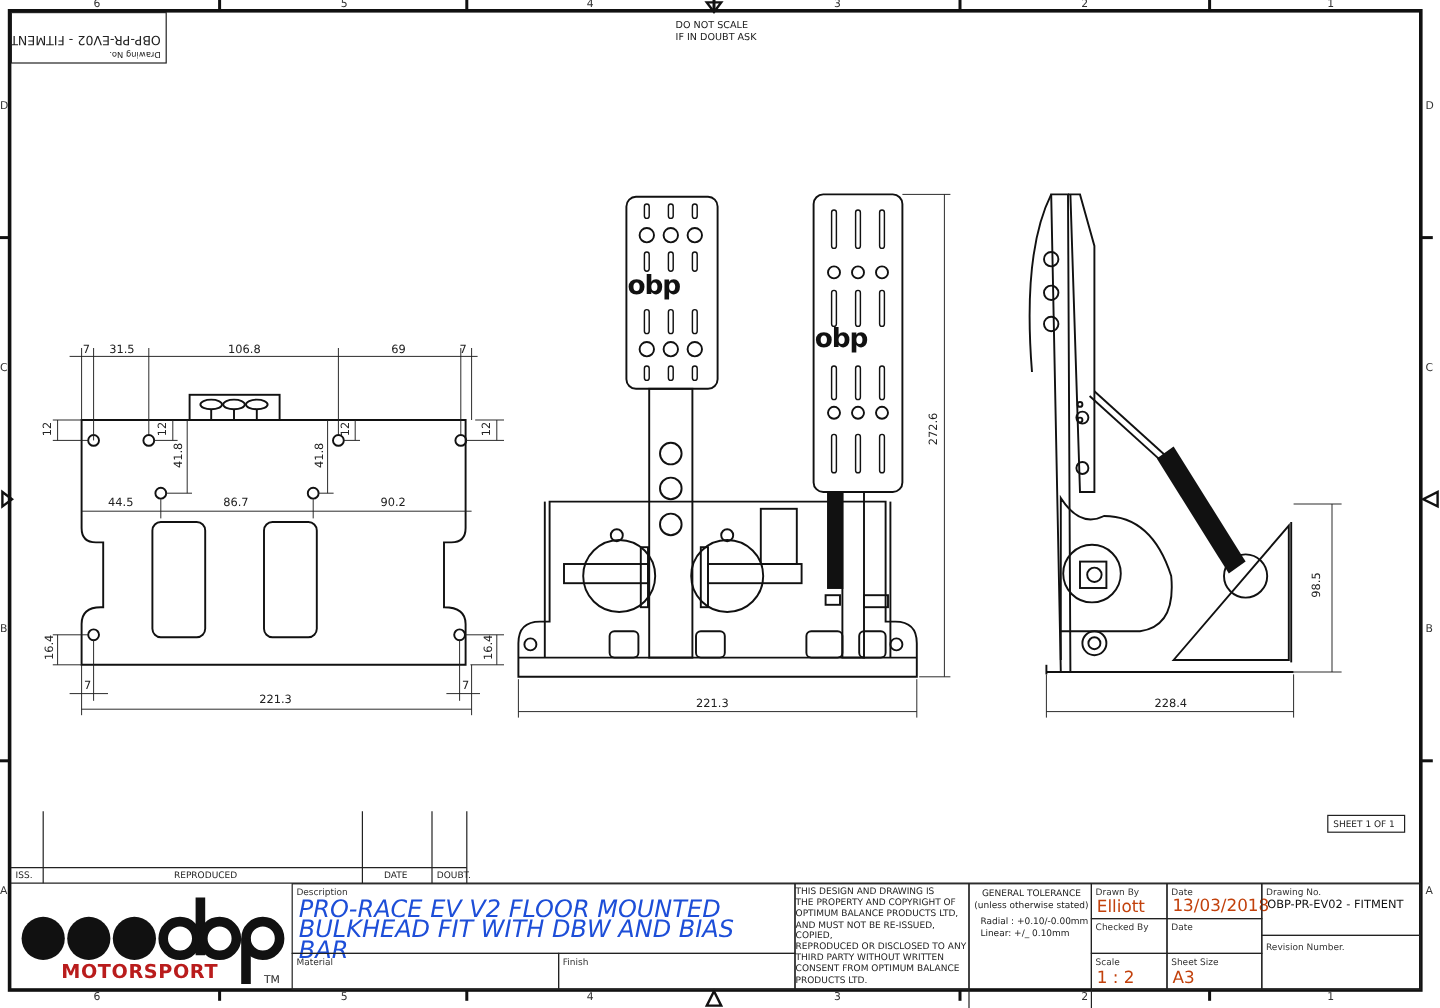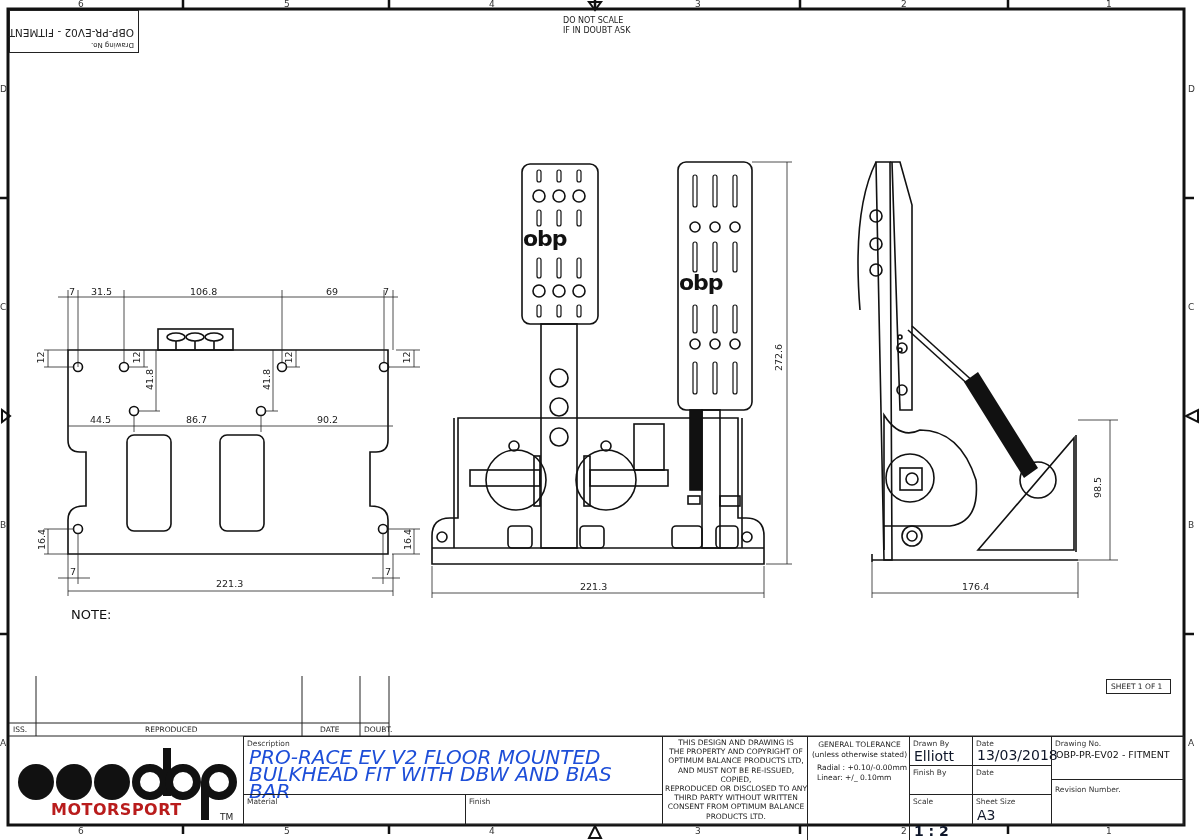--- a/index.html
+++ b/index.html
@@ -3,21 +3,21 @@
 <meta charset="utf-8">
 <style>
   html, body { margin:0; padding:0; background:#fff; }
   body { width:1200px; height:840px; position:relative; overflow:hidden; font-family:"DejaVu Sans", sans-serif; color:#111; }
   .abs { position:absolute; }
   .t { font-family:"DejaVu Sans", sans-serif; white-space:nowrap; color:#222; }
   .zone-label { font-size:9px; color:#333; }
   .dim { font-size:9.5px; color:#222; }
   .tb-cell { position:absolute; border:1px solid #222; box-sizing:border-box; }
   .tb-small { font-size:7.5px; color:#333; position:absolute; left:3px; top:2px; }
-  .tb-big { font-size:14px; color:#0f172a; position:absolute; left:4px; }
+  .tb-big { font-size:14px; color:#c2410c; position:absolute; left:4px; }
 </style>
 </head>
 <body>
 
 <svg class="abs" style="left:0;top:0" width="1200" height="840">
   <rect x="8" y="9" width="1176" height="816" fill="none" stroke="#111" stroke-width="3"></rect>
 
   <g stroke="#111" stroke-width="2.5">
     <line x1="183" y1="0" x2="183" y2="9"></line>
       <line x1="389" y1="0" x2="389" y2="9"></line>
@@ -160,21 +160,20 @@
 <div class="abs t dim" style="left:90px;top:414px">44.5</div>
 <div class="abs t dim" style="left:186px;top:414px">86.7</div>
 <div class="abs t dim" style="left:317px;top:414px">90.2</div>
 <div class="abs t dim" style="left:31px;top:534px;transform:rotate(-90deg);">16.4</div>
 <div class="abs t dim" style="left:397px;top:534px;transform:rotate(-90deg);">16.4</div>
 <div class="abs t dim" style="left:70px;top:566px">7</div>
 <div class="abs t dim" style="left:385px;top:566px">7</div>
 <div class="abs t dim" style="left:216px;top:578px">221.3</div>
 
 <div class="abs t" style="left:71px;top:606px;font-size:13px;line-height:17px;color:#111;">
-  <div>NOTE:</div>
 </div>
 
 <svg class="abs" style="left:420px;top:150px" width="400" height="460">
   <g fill="none" stroke="#111" stroke-width="1.6">
 
     <path d="M12 414 L12 386 Q12 368 30 368 L38 368 L38 268 L318 268 L318 368 L326 368 Q344 368 344 386 L344 414 Z"></path>
     <line x1="12" y1="398" x2="344" y2="398"></line>
     <circle cx="22" cy="387" r="5"></circle>
       <circle cx="327" cy="387" r="5"></circle>
     <line x1="34" y1="268" x2="34" y2="398"></line>
@@ -297,21 +296,21 @@
   <g stroke="#222" stroke-width="0.8">
     <line x1="238" y1="270" x2="278" y2="270"></line>
       <line x1="238" y1="410" x2="278" y2="410"></line>
     <line x1="270" y1="270" x2="270" y2="410"></line>
     <line x1="32" y1="412" x2="32" y2="448"></line>
       <line x1="238" y1="412" x2="238" y2="448"></line>
     <line x1="32" y1="443" x2="238" y2="443"></line>
   </g>
 </svg>
 <div class="abs t dim" style="left:1087px;top:482px;transform:rotate(-90deg);">98.5</div>
-<div class="abs t dim" style="left:962px;top:581px">176.4</div>
+<div class="abs t dim" style="left:962px;top:581px">228.4</div>
 
 <svg class="abs" style="left:0;top:0" width="1200" height="840">
   <g stroke="#222" stroke-width="1" fill="none">
     <line x1="36" y1="676" x2="36" y2="736"></line>
       <line x1="302" y1="676" x2="302" y2="736"></line>
     <line x1="360" y1="676" x2="360" y2="736"></line>
       <line x1="389" y1="676" x2="389" y2="736"></line>
     <line x1="9" y1="723" x2="389" y2="723"></line>
       <line x1="9" y1="736" x2="1184" y2="736"></line>
   </g>
@@ -341,21 +340,21 @@
   <div class="t" style="position:absolute;left:5px;top:12px;width:410px;white-space:normal;font-size:20px;line-height:17px;color:#1d4ed8;font-style:italic;">PRO-RACE EV V2 FLOOR MOUNTED BULKHEAD FIT WITH DBW AND BIAS BAR</div>
 </div>
 <div class="tb-cell" style="left:243px;top:794px;width:223px;height:31px;">
   <span class="tb-small">Material</span>
 </div>
 <div class="tb-cell" style="left:465px;top:794px;width:198px;height:31px;">
   <span class="tb-small">Finish</span>
 </div>
 
 <div class="tb-cell" style="left:662px;top:736px;width:146px;height:89px;">
-  <div class="t" style="position:absolute;left:0;top:1px;width:146px;text-align:center;font-size:7.5px;line-height:9.2px;">
+  <div class="t" style="position:absolute;left:0;top:1px;width:146px;font-size:7.5px;line-height:9.2px;">
     <div>THIS DESIGN AND DRAWING IS</div>
     <div>THE PROPERTY AND COPYRIGHT OF</div>
     <div>OPTIMUM BALANCE PRODUCTS LTD,</div>
     <div>AND MUST NOT BE RE-ISSUED,</div>
     <div>COPIED,</div>
     <div>REPRODUCED OR DISCLOSED TO ANY</div>
     <div>THIRD PARTY WITHOUT WRITTEN</div>
     <div>CONSENT FROM OPTIMUM BALANCE</div>
     <div>PRODUCTS LTD.</div>
   </div>
@@ -374,28 +373,28 @@
 
 <div class="tb-cell" style="left:909px;top:736px;width:64px;height:30px;">
   <span class="tb-small">Drawn By</span>
   <span class="tb-big" style="top:11px;">Elliott</span>
 </div>
 <div class="tb-cell" style="left:972px;top:736px;width:80px;height:30px;">
   <span class="tb-small">Date</span>
   <span class="tb-big" style="top:10px;">13/03/2018</span>
 </div>
 <div class="tb-cell" style="left:909px;top:765px;width:64px;height:30px;">
-  <span class="tb-small">Finish By</span>
+  <span class="tb-small">Checked By</span>
 </div>
 <div class="tb-cell" style="left:972px;top:765px;width:80px;height:30px;">
   <span class="tb-small">Date</span>
 </div>
 <div class="tb-cell" style="left:909px;top:794px;width:64px;height:31px;">
   <span class="tb-small">Scale</span>
-  <span class="tb-big" style="top:28px;font-weight:bold;">1 : 2</span>
+  <span class="tb-big" style="top:12px;">1 : 2</span>
 </div>
 <div class="tb-cell" style="left:972px;top:794px;width:80px;height:31px;">
   <span class="tb-small">Sheet Size</span>
   <span class="tb-big" style="top:12px;">A3</span>
 </div>
 
 <div class="tb-cell" style="left:1051px;top:736px;width:133px;height:44px;">
   <span class="tb-small">Drawing No.</span>
   <span class="t" style="position:absolute;left:4px;top:12px;font-size:9.5px;color:#111;">OBP-PR-EV02 - FITMENT</span>
 </div>

